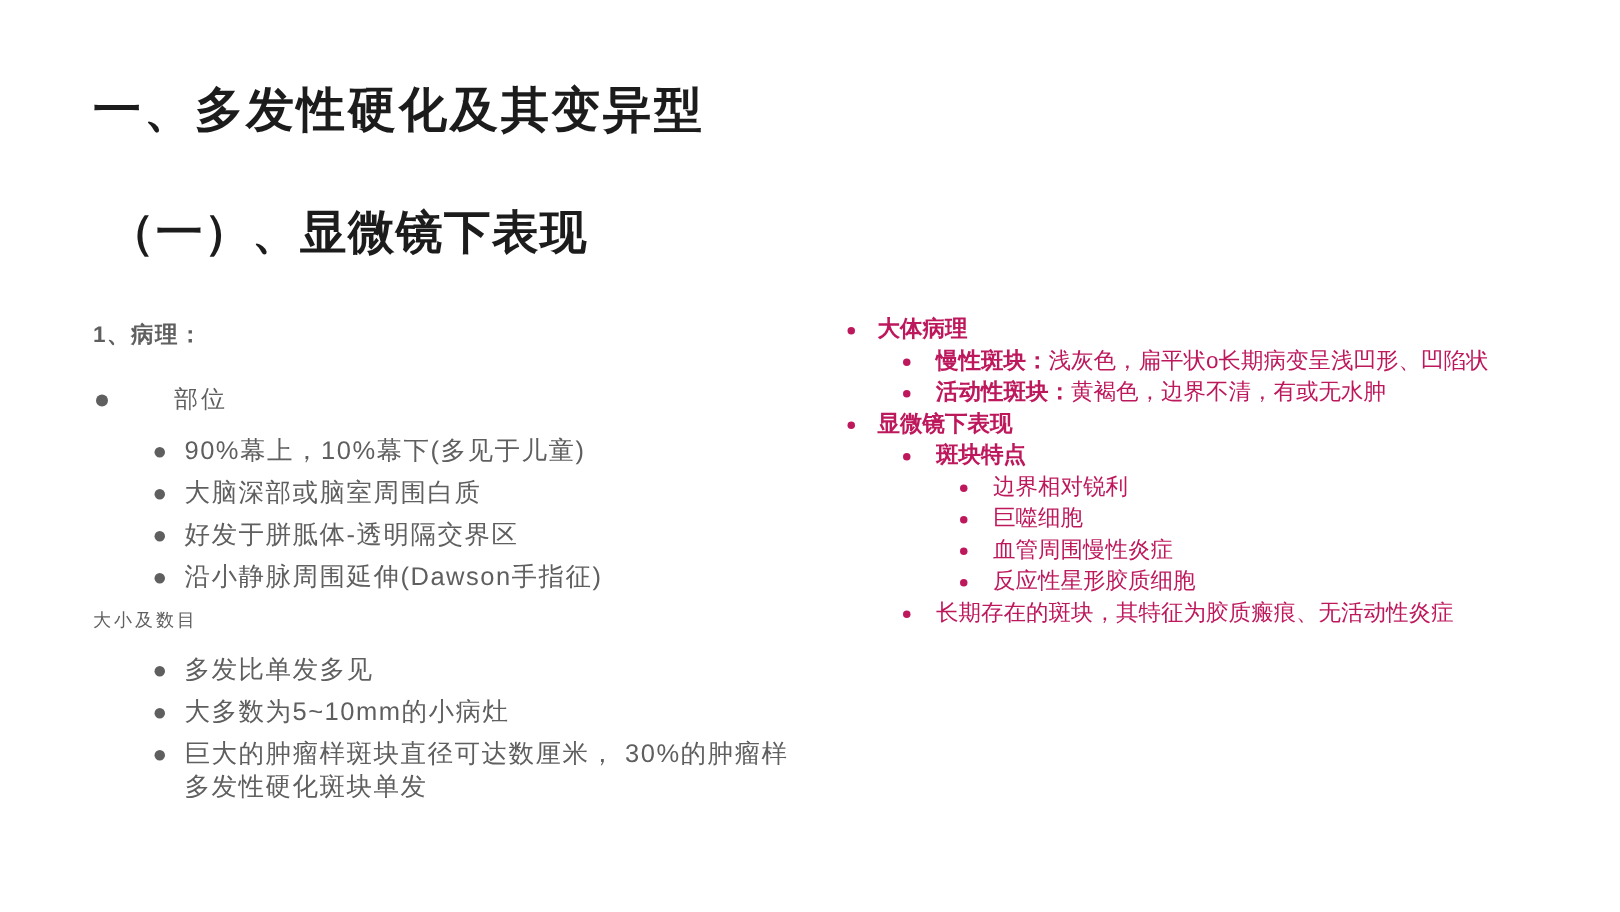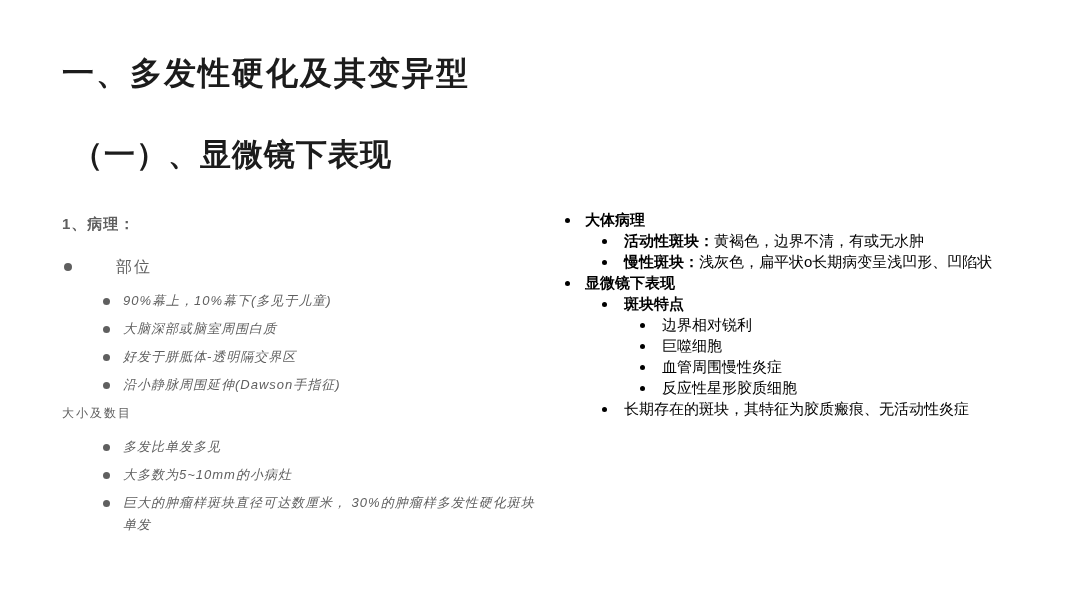--- a/index.html
+++ b/index.html
@@ -62,42 +62,41 @@
   }
   .lrow.l1 {
     font-size: 16px;
     line-height: 22px;
     letter-spacing: 2px;
     margin-bottom: 12px;
     gap: 32px;
   }
   .lrow.l1 .dot { width: 8px; height: 8px; margin: 7px 12px 0 2px; }
   .lrow.l2 {
-    font-size: 13px;
+    font-size: 17px;
     line-height: 22px;
     letter-spacing: 1px;
     margin-bottom: 6px;
     padding-left: 41px;
-    font-style: italic;
   }
   .lrow.l2 .dot { width: 7px; height: 7px; margin: 8px 13px 0 0; }
   .lc-plain {
     font-size: 12px;
     line-height: 22px;
     letter-spacing: 2px;
     margin: 2px 0 12px 0;
   }
 
   
   .right-col {
     position: absolute;
     left: 562px;
     top: 210px;
     width: 462px;
-    color: #000000;
+    color: #be185d;
     font-size: 15px;
   }
   .rrow {
     display: flex;
     line-height: 20px;
     margin-bottom: 1px;
   }
   .rrow .dot {
     flex: 0 0 auto;
     width: 5px;
@@ -164,26 +163,26 @@
 
   <div class="right-col">
 
     <div class="rrow lv1">
       <span class="dot"></span>
       <span class="b">大体病理</span>
     </div>
 
     <div class="rrow lv2">
       <span class="dot"></span>
+      <span><span class="b">慢性斑块：</span><span>浅灰色，扁平状o长期病变呈浅凹形、凹陷状</span></span>
+    </div>
+
+    <div class="rrow lv2">
+      <span class="dot"></span>
       <span><span class="b">活动性斑块：</span><span>黄褐色，边界不清，有或无水肿</span></span>
-    </div>
-
-    <div class="rrow lv2">
-      <span class="dot"></span>
-      <span><span class="b">慢性斑块：</span><span>浅灰色，扁平状o长期病变呈浅凹形、凹陷状</span></span>
     </div>
 
     <div class="rrow lv1">
       <span class="dot"></span>
       <span class="b">显微镜下表现</span>
     </div>
 
     <div class="rrow lv2">
       <span class="dot"></span>
       <span class="b">斑块特点</span>

